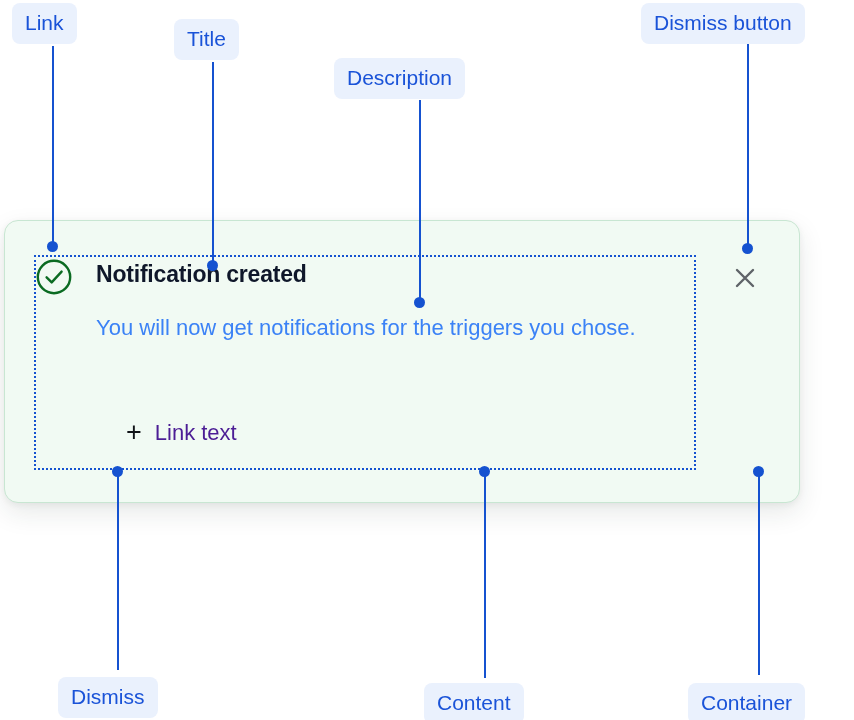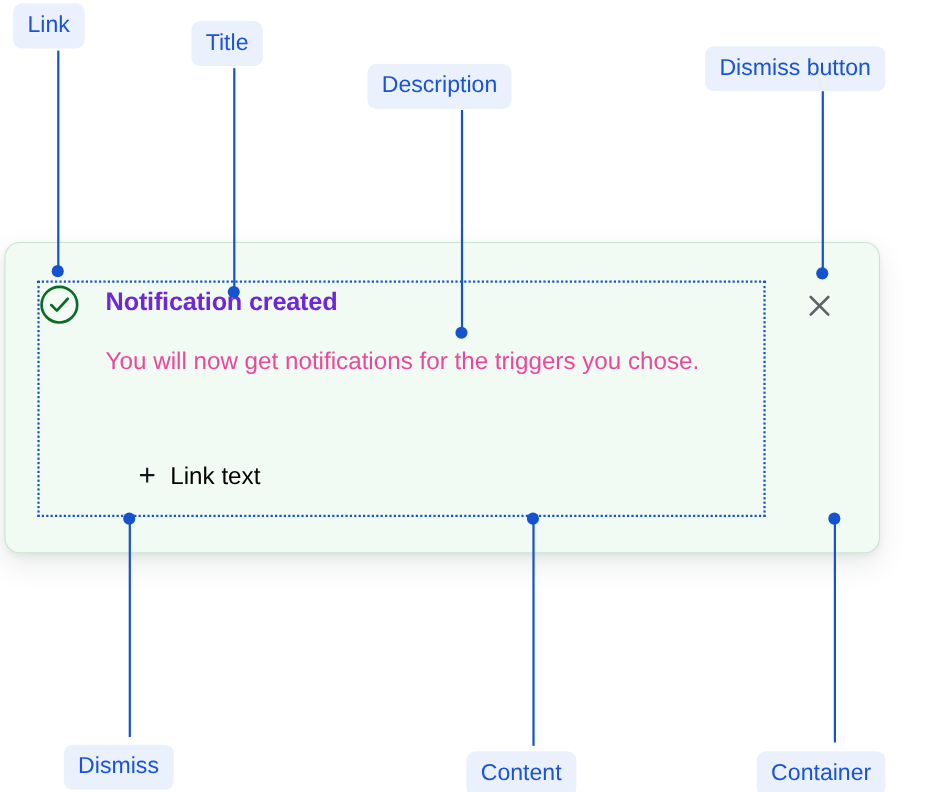--- a/index.html
+++ b/index.html
@@ -78,31 +78,31 @@
     top: 258px;
     width: 38px;
     height: 38px;
   }
   .notif-title {
     position: absolute;
     left: 96px;
     top: 261px;
     font-size: 23px;
     font-weight: 700;
-    color: #6d28d9;
+    color: #0f172a;
     letter-spacing: -0.2px;
   }
   .notif-desc {
     position: absolute;
     left: 96px;
     top: 308px;
     width: 600px;
     font-size: 22px;
     line-height: 40px;
-    color: #ec4899;
+    color: #3b82f6;
   }
   .notif-actions {
     position: absolute;
     left: 96px;
     top: 419px;
     display: flex;
     align-items: center;
   }
   .action-button {
     font-family: "Liberation Sans", sans-serif;
@@ -123,21 +123,21 @@
   }
   .plus-icon {
     font-size: 27px;
     color: #111418;
     line-height: 1;
     margin-right: 13px;
     font-weight: 500;
   }
   .link-label {
     font-size: 22px;
-    color: #000000;
+    color: #4c1d95;
   }
   .dismiss-button {
     position: absolute;
     left: 730px;
     top: 263px;
     width: 30px;
     height: 30px;
     cursor: pointer;
   }
 </style>
@@ -192,19 +192,19 @@
 
 <div class="leader" style="left:758px; top:470px; height:205px;"></div>
 <div class="leader-dot" style="left:753px; top:466px;"></div>
 
 <div class="callout" style="left:12px; top:3px;">Link</div>
 
 <div class="callout" style="left:174px; top:19px;text-align:right;">Title</div>
 
 <div class="callout" style="left:334px; top:58px;">Description</div>
 
-<div class="callout" style="left:641px; top:3px;margin-top:39px;">Dismiss button</div>
+<div class="callout" style="left:641px; top:3px;">Dismiss button</div>
 
 <div class="callout" style="left:58px; top:677px;">Dismiss</div>
 
 <div class="callout" style="left:424px; top:683px;">Content</div>
 
 <div class="callout" style="left:688px; top:683px;">Container</div>
 
 </body></html>

